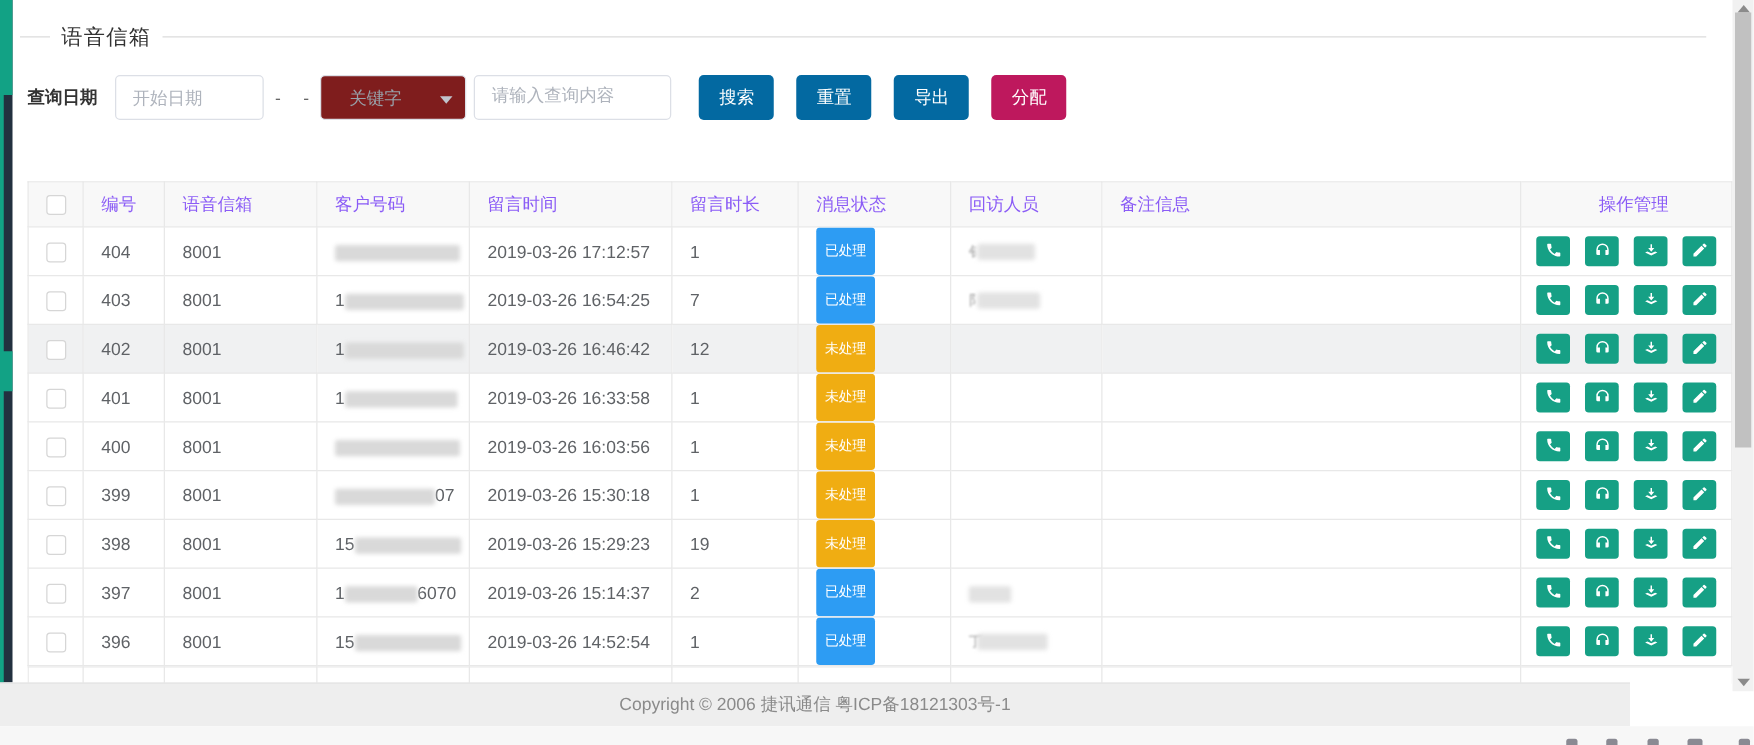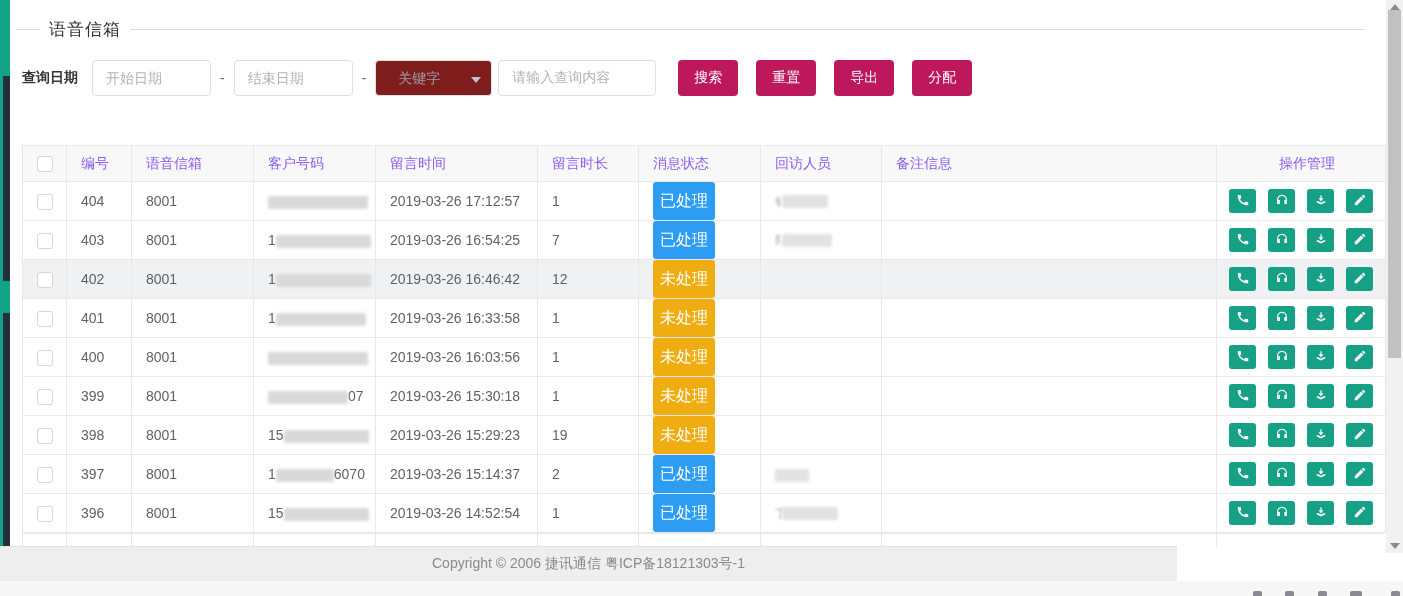--- a/index.html
+++ b/index.html
@@ -27,57 +27,57 @@
   .inp::placeholder { color:#aeb3bc; }
   .inp.date { width:119px; }
   .inp.query { width:158px; }
   .dash { color:#666; font-size:14px; margin:0 9px; }
   .fakeselect { position:relative; width:117px; height:36px; border:1px solid #dcdfe6; border-radius:4px;
         background:#7f1d1d; font-size:14px; color:#98a0a8; line-height:34px; padding-left:22px; cursor:pointer; }
   .fakeselect .caret { position:absolute; right:10px; top:16px; width:0; height:0;
         border-left:5px solid transparent; border-right:5px solid transparent; border-top:6px solid #c0c4cc; }
   .btn { height:36px; padding:0 16px; border:none; border-radius:4px; color:#fff;
         font-size:14px; cursor:pointer; font-family:inherit; }
-  .btn.teal { background:#be185d; }
+  .btn.teal { background:#0369a1; }
   .btn.blue { background:#be185d; }
   .btn + .btn { margin-left:18px; }
   .btn-group { margin-left:22px; display:flex; }
 
   
   .tablewrap { position:absolute; left:22px; top:145px; width:1363px; }
   table { border-collapse:collapse; table-layout:fixed; width:1363px; font-size:14px; color:#5f6266; }
   th, td { border:1px solid #e8e8e8; padding:0 0 0 14px; text-align:left;
            overflow:hidden; white-space:nowrap; }
   thead th { height:36px; background:#f8f8f8; font-weight:normal; color:#8b5cf6; }
   tbody td { height:39px; background:#fff; }
   tr.hovered td { background:#f0f1f2; }
   th.c-check, td.c-check { padding-left:0; text-align:center; }
   th.c-ops { text-align:center; padding-left:12px; }
   td.c-ops { padding-left:0; text-align:center; }
   .cb { display:inline-block; width:16px; height:16px; border:1px solid #d6d6d6; border-radius:3px;
         background:#fff; vertical-align:middle; cursor:pointer; }
   .badge { display:inline-block; min-width:34px; padding:12px 7px; border-radius:3px;
-        color:#fff; font-size:16px; line-height:14px; }
+        color:#fff; font-size:11px; line-height:14px; }
   .badge.processed { background:#2d9cf3; }
   .badge.unprocessed { background:#f0ad12; }
   .mask { display:inline-block; height:13px; background:#d9d9d9; border-radius:2px;
         vertical-align:middle; filter:blur(1.6px); }
   .mask.light { background:#e2e2e2; }
   .frag { display:inline-block; vertical-align:middle; color:#9a9a9a; font-size:11px;
         filter:blur(0.8px); margin-right:-4px; }
   .iconbtn { display:inline-flex; align-items:center; justify-content:center; width:27px; height:24px;
         border:none; border-radius:3px; background:#16a085; cursor:pointer; margin:0 6px; vertical-align:middle; }
   .iconbtn svg { width:14px; height:14px; fill:#fff; }
 
   
   .partialrow { height:14px; overflow:hidden; }
   .partialrow .inner { height:39px; }
 
   
-  .footer { position:absolute; left:0; top:546px; width:1177px; height:35px; background:#eeeeee;
+  .footer { position:absolute; left:0; top:546px; width:1304px; height:35px; background:#eeeeee;
         border-top:1px solid #e3e3e3; display:flex; align-items:center; justify-content:center; }
   .footer .copy { font-size:14px; color:#8a8a8a; }
   .understrip { position:absolute; left:0; top:581px; width:1403px; height:15px; background:#f7f7f7; }
   .understrip .fragico { position:absolute; bottom:-3px; width:9px; height:8px; background:#8a8a93; border-radius:2px; }
 
   
   .vscroll { position:absolute; right:0; top:0; width:17px; height:553px; background:#f1f1f1; }
   .vscroll .thumb { position:absolute; left:2px; top:10px; width:13px; height:348px; background:#c1c1c1; }
   .vscroll .arr-up { position:absolute; left:4px; top:4px; width:0; height:0;
       border-left:5px solid transparent; border-right:5px solid transparent; border-bottom:6px solid #8b8b8b; }
@@ -98,21 +98,20 @@
   <div class="legend">
     <div class="line-s"></div>
     <span class="title">语音信箱</span>
     <div class="line-l"></div>
   </div>
 
   <div class="searchbar">
     <span class="qlabel">查询日期</span>
     <input class="inp date" type="text" placeholder="开始日期" style="">
     <span class="dash">-</span>
-    <input class="inp date" type="text" placeholder="结束日期" style="">
     <span class="dash">-</span>
     <div class="fakeselect">
       <span>关键字</span>
       <span class="caret"></span>
     </div>
     <input class="inp query" style="margin-left: 6px; font-family: Liberation Serif, serif;" type="text" placeholder="请输入查询内容">
     <div class="btn-group">
       <button class="btn teal">搜索</button>
       <button class="btn teal">重置</button>
       <button class="btn teal">导出</button>

